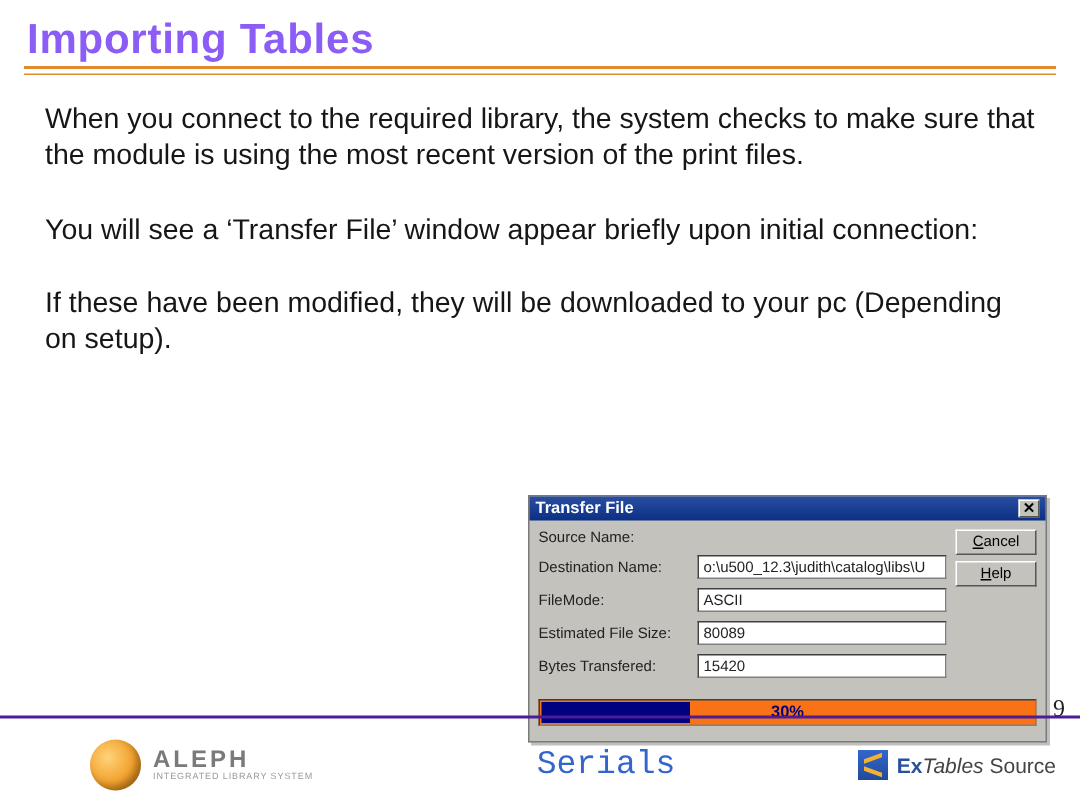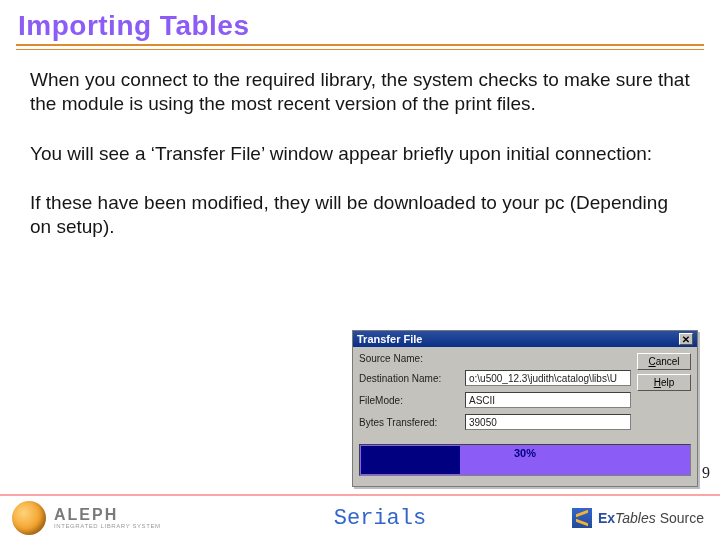--- a/index.html
+++ b/index.html
@@ -92,22 +92,22 @@
     font-size: 10px;
     text-align: center;
     padding: 2px 0;
   }
   .winbtn .ul { text-decoration: underline; }
   .progress-area {
     padding: 0 6px 10px 6px;
   }
   .progress {
     position: relative;
-    height: 32px;
-    background: #8b5cf6;
+    height: 18px;
+    background: #f97316;
     border: 1px solid #808080;
     border-top-color:#404040; border-left-color:#404040;
   }
   .progress .fill {
     position: absolute; left:1px; top:1px; bottom:1px;
     background: #000080;
   }
   .progress .pct {
     position: absolute; left:0; right:0; top:0; bottom:0;
     text-align: center;
@@ -120,24 +120,25 @@
     position: absolute;
     right: 10px;
     bottom: 58px;
     font-size: 16px;
     color: #222;
     font-family: Georgia, serif;
   }
   .footer {
     position: absolute;
     left: 0; right: 0; bottom: 0;
-    height: 46px;
-    border-top: 2px solid #fca5a5;
-    display: flex;
-    align-items: center;
+    height: 63px;
+    border-top: 2px solid #4c1d95;
+    display: flex;
+    align-items: center;
+    padding-left: 48px;
   }
   .logo-left {
     display: flex;
     align-items: center;
     gap: 8px;
     padding-left: 12px;
     width: 240px;
   }
   .globe {
     width: 34px; height: 34px; border-radius: 50%;
@@ -210,22 +211,26 @@
         </div>
         <div class="frow">
           <div class="flabel">Destination Name:</div>
           <div class="fval">o:\u500_12.3\judith\catalog\libs\U</div>
         </div>
         <div class="frow">
           <div class="flabel">FileMode:</div>
           <div class="fval">ASCII</div>
         </div>
         <div class="frow">
+          <div class="flabel">Estimated File Size:</div>
+          <div class="fval">80089</div>
+        </div>
+        <div class="frow">
           <div class="flabel">Bytes Transfered:</div>
-          <div class="fval">39050</div>
+          <div class="fval">15420</div>
         </div>
       </div>
       <div class="btncol">
         <div class="winbtn"><span class="ul">C</span><span></span><span>ancel</span></div>
         <div class="winbtn"><span class="ul">H</span><span>elp</span></div>
       </div>
     </div>
     <div class="progress-area">
       <div class="progress">
         <div class="fill" style="width:30%"></div>

